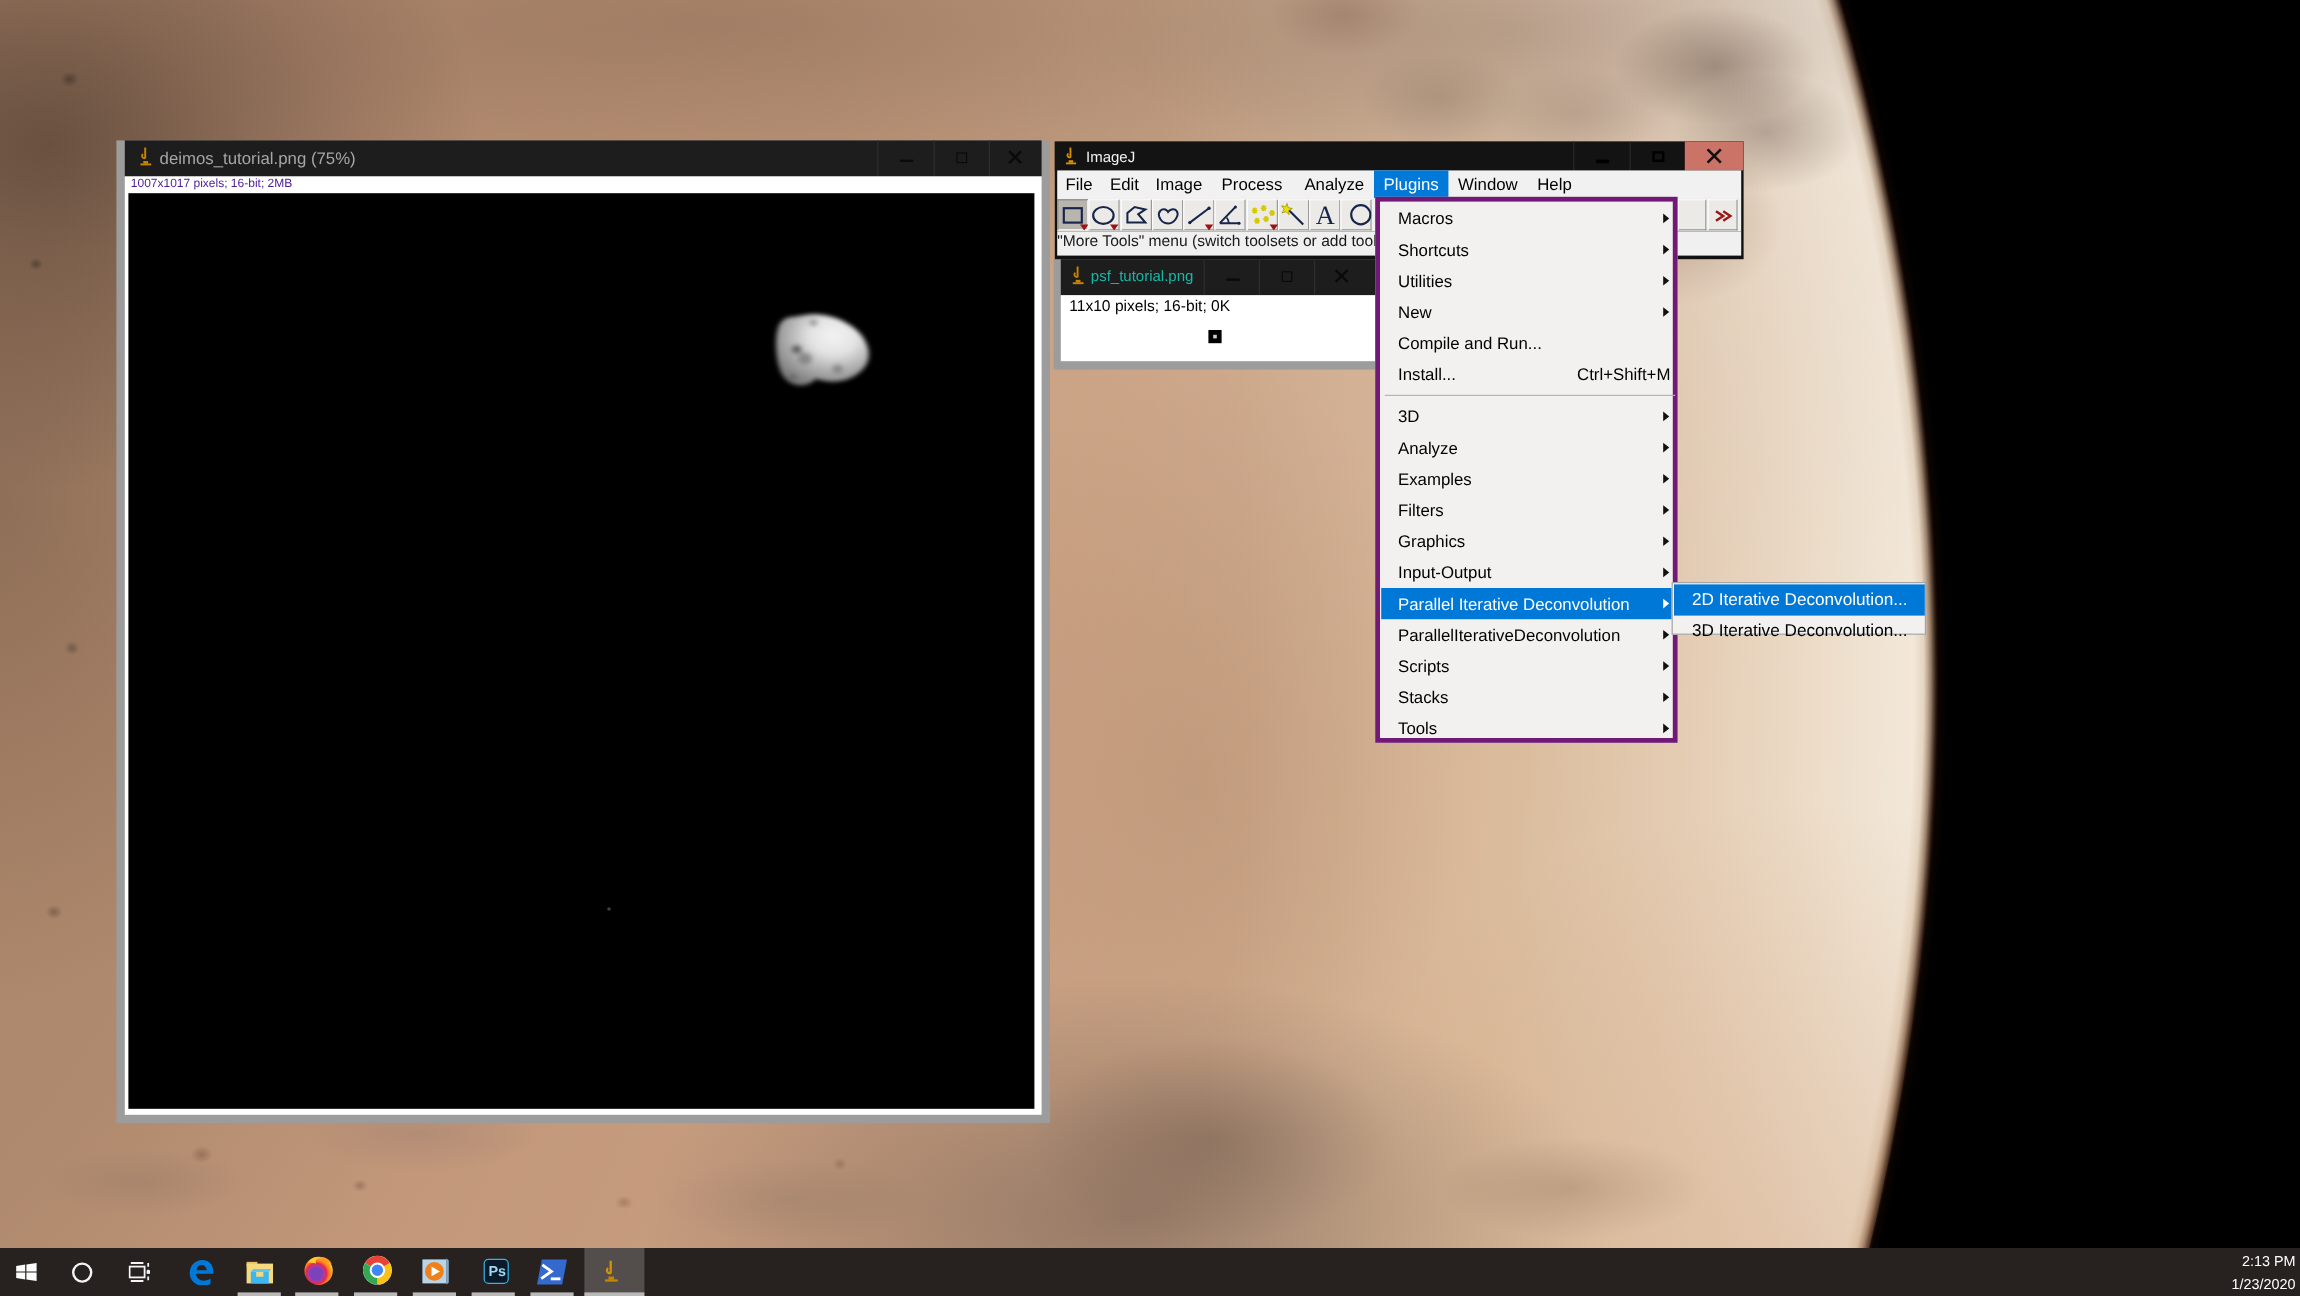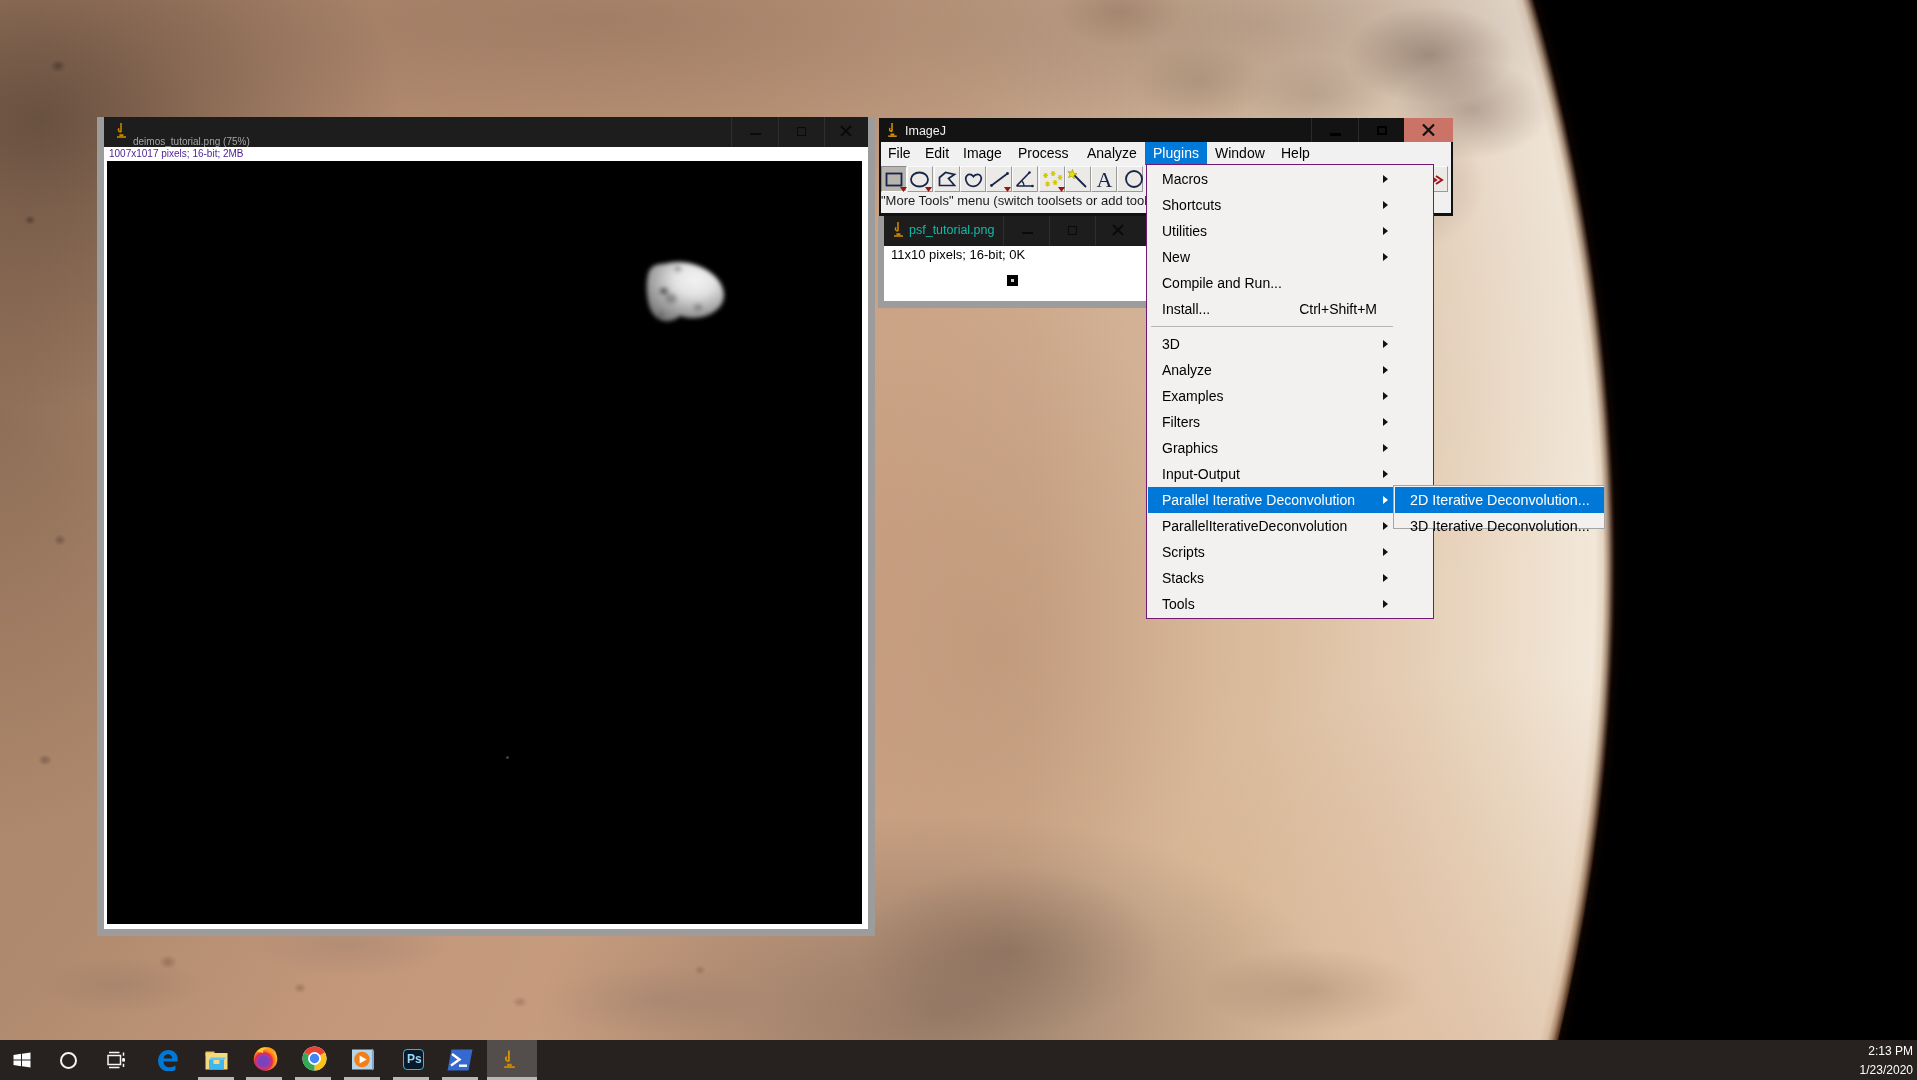--- a/index.html
+++ b/index.html
@@ -64,21 +64,21 @@
 #ijmenubar span { position:absolute; top:3px; }
 #ijtoolbar { position:absolute; left:2px; top:47px; width:570px; height:28px; background:#f0f0f0; }
 .tb, .tbdn { position:absolute; top:1px; width:26px; height:26px; background:#eceae7; border:1px solid; border-color:#fbfbfb #9a9a9a #9a9a9a #fbfbfb; }
 .tbdn { position:absolute; top:1px; width:26px; height:26px; background:#b8b4ae; border:1px solid; border-color:#8a8a8a #fbfbfb #fbfbfb #8a8a8a; }
 #ijstatus { position:absolute; left:2px; top:75px; width:570px; height:20px; background:#f0f0f0; font-size:13px; color:#1a1a1a; }
 
 #psf { position:absolute; left:878px; top:216px; width:272px; height:92px; background:#9c9c9c; }
 #psf .titlebar { left:6px; right:0; top:0; height:30px; background:#1e1d1d; }
 #psf .client { position:absolute; left:6px; right:0; top:30px; bottom:7px; background:#fff; }
 
-#menu { position:absolute; left:1146px; top:164px; width:288px; height:455px; background:#f2f1f0; border:1px solid #701a75; font-size:14px; color:#000; }
+#menu { position:absolute; left:1146px; top:164px; width:252px; height:455px; background:#f2f1f0; border:4px solid #701a75; font-size:14px; color:#000; }
 .mi { position:absolute; left:1px; width:249px; height:26px; line-height:26px; padding-left:14px; }
 .mi .arr { position:absolute; right:9px; top:9px; width:0; height:0; border-left:5px solid #111; border-top:4px solid transparent; border-bottom:4px solid transparent; }
 .mi.hl { background:#0078d7; color:#fff; }
 .mi.hl .arr { border-left-color:#fff; }
 #menusep { position:absolute; left:4px; width:242px; border-top:1px solid #b5b5b5; }
 #submenu { position:absolute; left:1393px; top:485px; width:212px; height:44px; background:#f2f1f0; border:1px solid #a5a5a5; font-size:14.3px; color:#000; }
 .smi { position:absolute; left:1px; width:209px; height:26px; line-height:26px; padding-left:15px; }
 .smi.hl { background:#0078d7; color:#fff; }
 
 #taskbar { position:absolute; left:0; top:1040px; width:1917px; height:40px; background:#272220; }
@@ -92,21 +92,21 @@
   <div id="texture"></div>
 
   <div id="deimos">
     <div class="titlebar">
       <svg class="mic" style="position:absolute;left:12px;top:5px;" width="11" height="18" viewBox="0 0 11 18">
         <path d="M5 1 L5 10" stroke="#c78500" stroke-width="1.6" fill="none"></path>
         <path d="M5 10 C2.2 10 1.6 7.5 3.2 6.3" stroke="#c78500" stroke-width="1.5" fill="none"></path>
         <rect x="1" y="14.2" width="9" height="1.6" fill="#c78500"></rect>
         <rect x="3.4" y="12.2" width="4" height="2.2" fill="#c78500"></rect>
       </svg>
-      <span style="position:absolute;left:29px;top:19px;font-size:10px;color:#a6a6a6;">deimos_tutorial.png (75%)</span>
+      <span style="position:absolute;left:29px;top:7px;font-size:14px;color:#a6a6a6;">deimos_tutorial.png (75%)</span>
       <div class="tbtn" style="left:627px;width:47px;border-left:1px solid #2f2e2e;">
           <div style="position:absolute;left:18px;top:16px;width:11px;height:2px;background:#0a0a0a;"></div>
         </div>
       <div class="tbtn" style="left:674px;width:46px;border-left:1px solid #2f2e2e;">
           <div style="position:absolute;left:18px;top:10px;width:9px;height:9px;border:1.5px solid #0a0a0a;"></div>
         </div>
       <div class="tbtn" style="left:720px;width:44px;border-left:1px solid #2f2e2e;">
         <svg width="44" height="29">
             <path d="M16 9 L26 19 M26 9 L16 19" stroke="#0a0a0a" stroke-width="2"></path>
           </svg>
@@ -255,21 +255,21 @@
     </div>
     <div id="ijstatus">"More Tools" menu (switch toolsets or add tools)</div>
   </div>
 
   <div id="menu">
     <div class="mi" style="top:1px;">Macros<span class="arr"></span></div>
     <div class="mi" style="top:27px;">Shortcuts<span class="arr"></span></div>
     <div class="mi" style="top:53px;">Utilities<span class="arr"></span></div>
     <div class="mi" style="top:79px;">New<span class="arr"></span></div>
     <div class="mi" style="top:105px;">Compile and Run...</div>
-    <div class="mi" style="top:131px;">Install...<span style="position:absolute;right:20px;">Ctrl+Shift+M</span></div>
+    <div class="mi" style="top:131px;">Install...<span style="position:absolute;right:8px;">Ctrl+Shift+M</span></div>
     <div id="menusep" style="top:161px;"></div>
     <div class="mi" style="top:166px;">3D<span class="arr"></span></div>
     <div class="mi" style="top:192px;">Analyze<span class="arr"></span></div>
     <div class="mi" style="top:218px;">Examples<span class="arr"></span></div>
     <div class="mi" style="top:244px;">Filters<span class="arr"></span></div>
     <div class="mi" style="top:270px;">Graphics<span class="arr"></span></div>
     <div class="mi" style="top:296px;">Input-Output<span class="arr"></span></div>
     <div class="mi hl" style="top:322px;">Parallel Iterative Deconvolution<span class="arr"></span></div>
     <div class="mi" style="top:348px;">ParallelIterativeDeconvolution<span class="arr"></span></div>
     <div class="mi" style="top:374px;">Scripts<span class="arr"></span></div>

